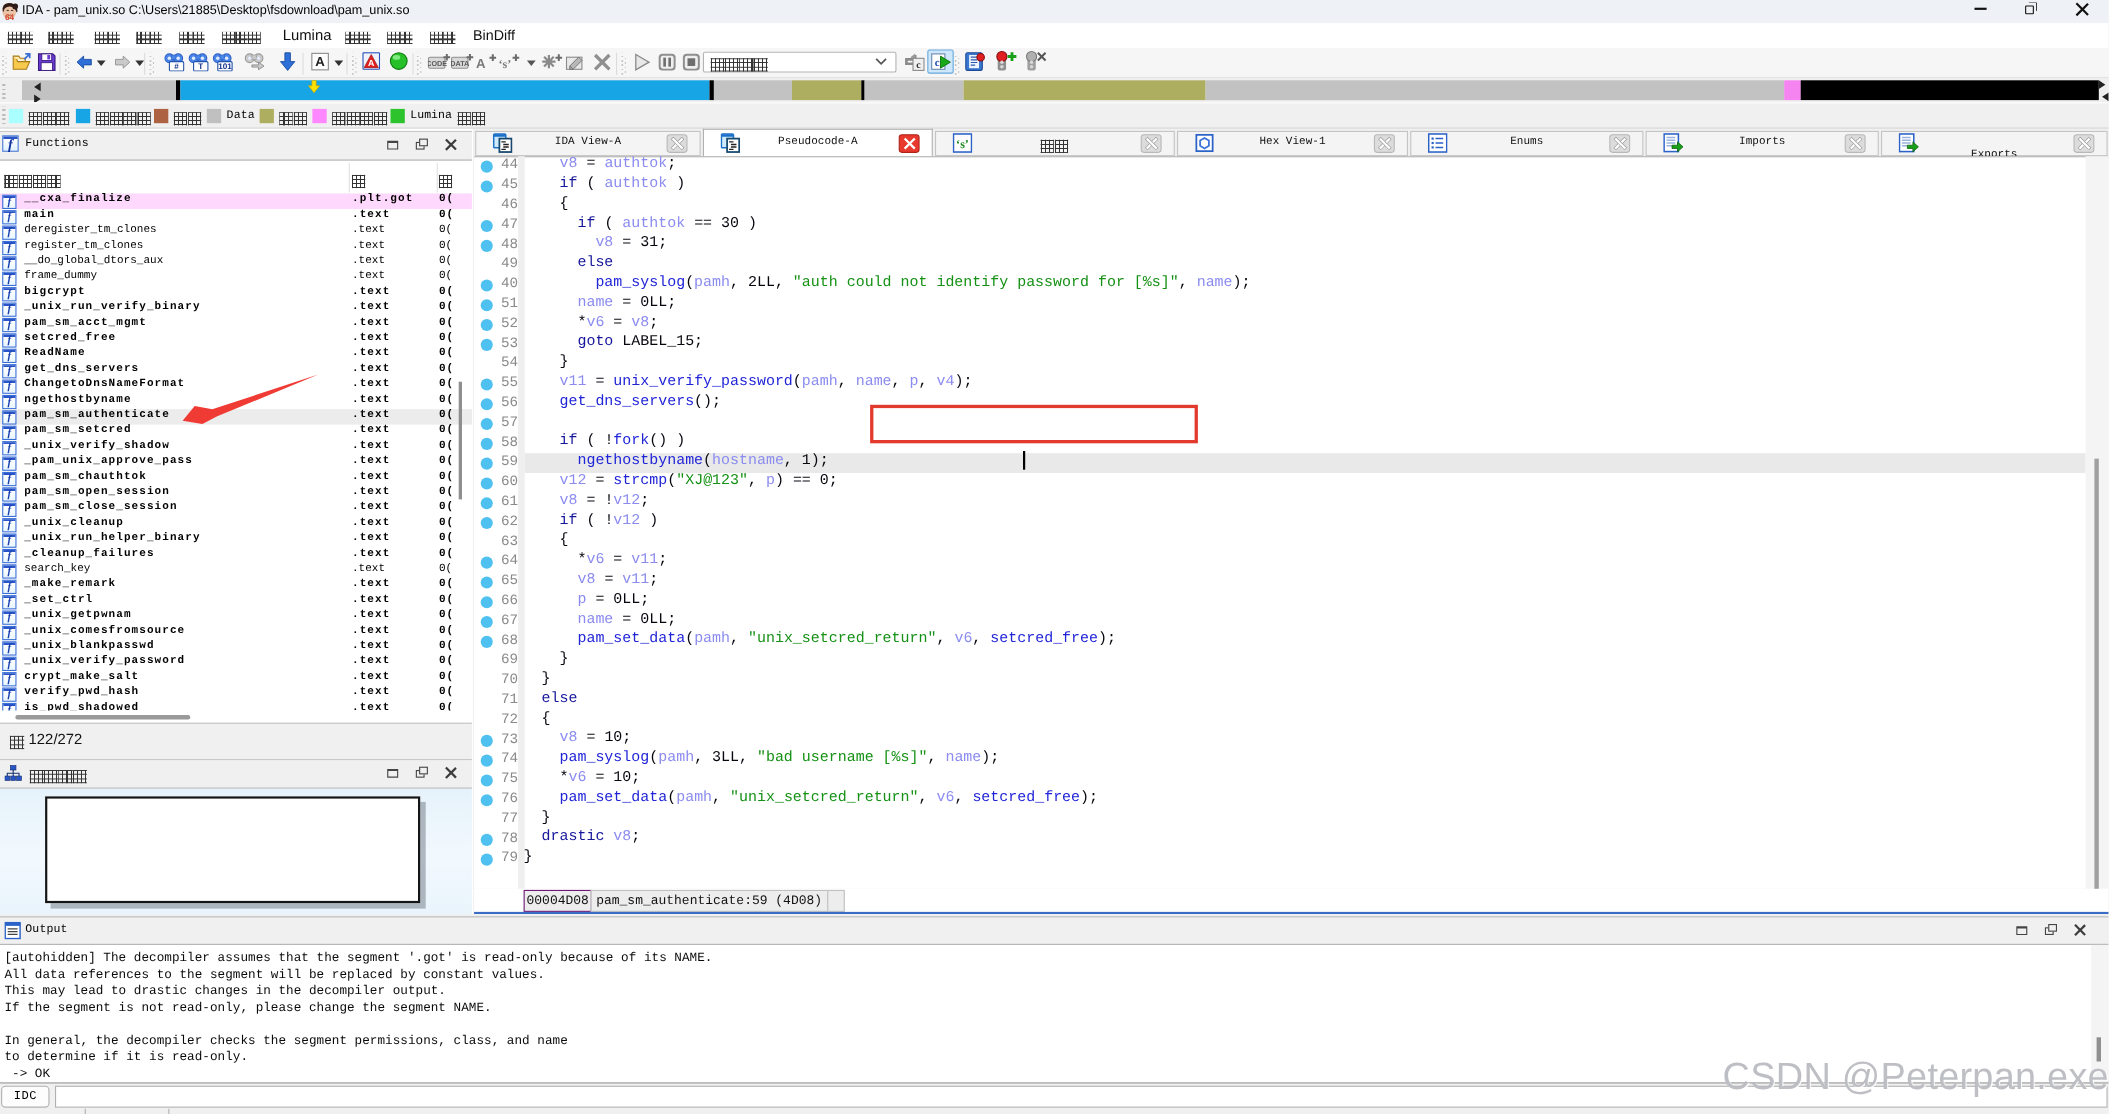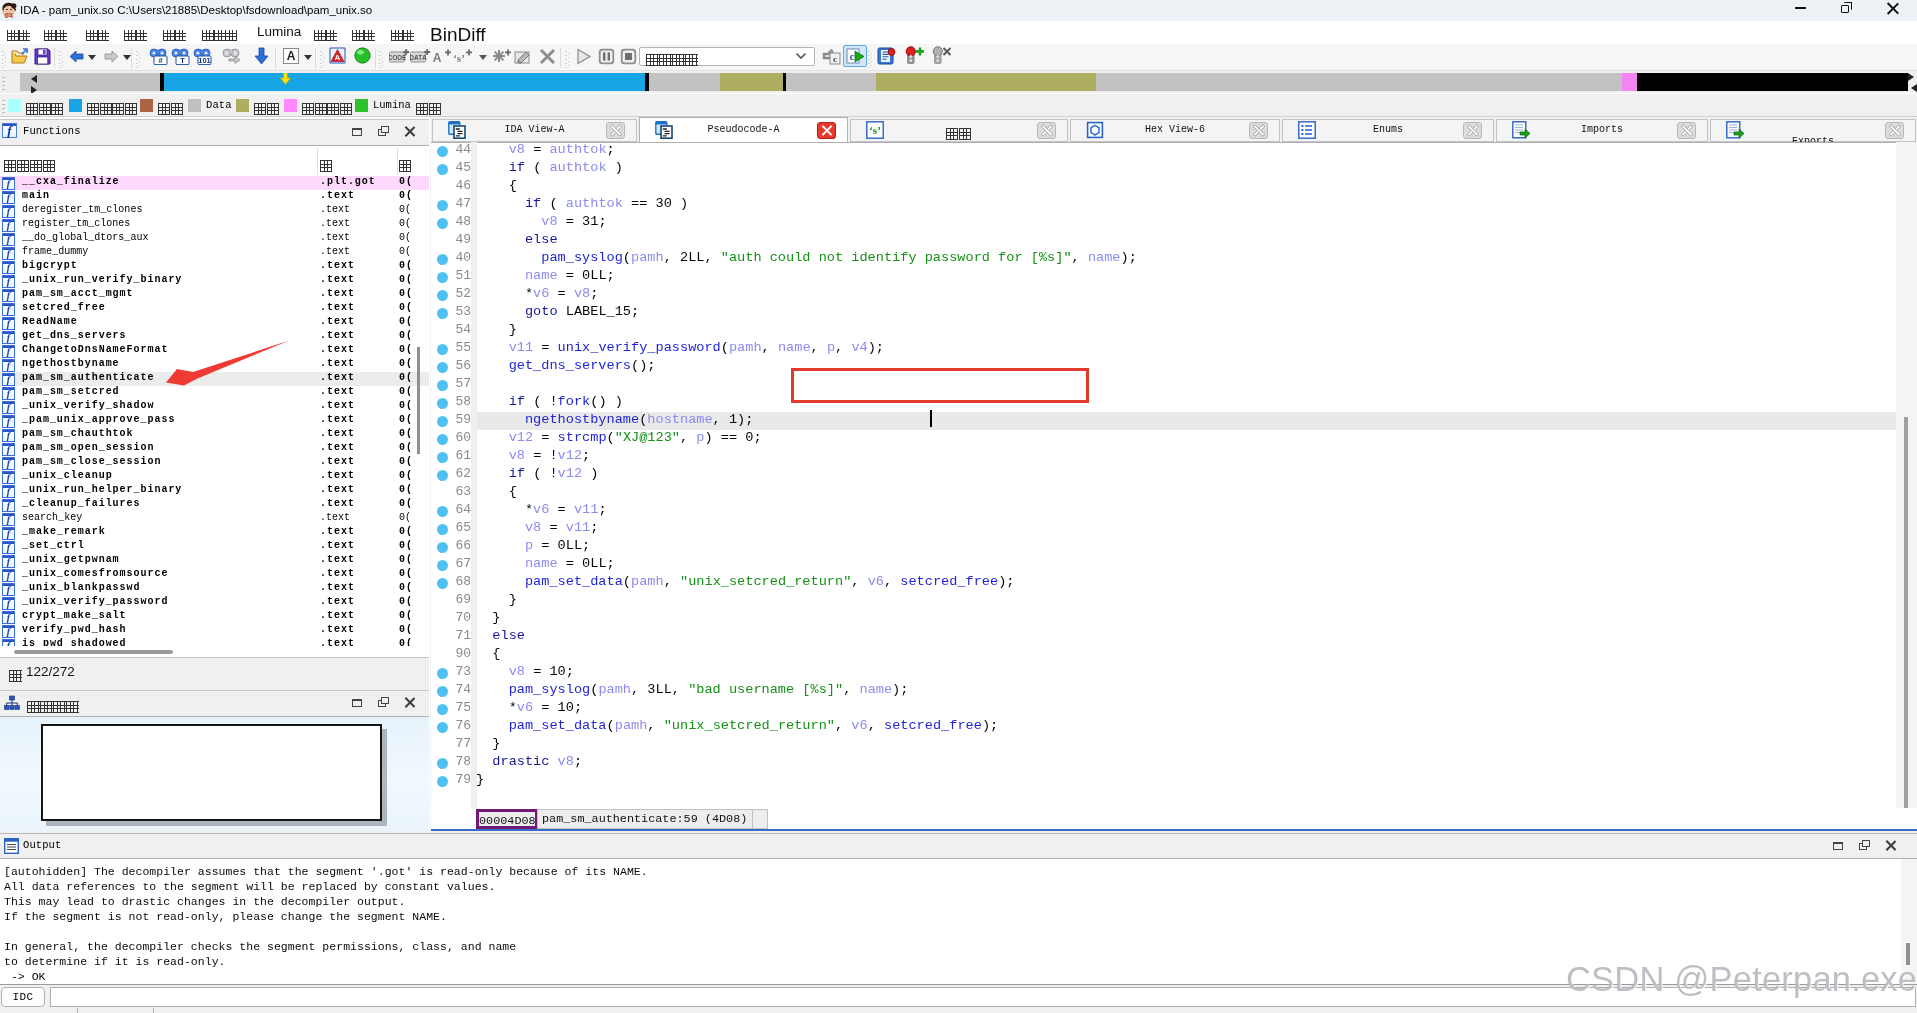--- a/index.html
+++ b/index.html
@@ -51,21 +51,21 @@
 <div class="a" style="left:7px;top:25.5px;"><i class="hz" style="width:11.5px;height:11.5px;margin-right:0px;"></i><i class="hz" style="width:11.5px;height:11.5px;margin-right:0px;"></i></div>
 <div class="a" style="left:44px;top:25.5px;"><i class="hz" style="width:11.5px;height:11.5px;margin-right:0px;"></i><i class="hz" style="width:11.5px;height:11.5px;margin-right:0px;"></i></div>
 <div class="a" style="left:86px;top:25.5px;"><i class="hz" style="width:11.5px;height:11.5px;margin-right:0px;"></i><i class="hz" style="width:11.5px;height:11.5px;margin-right:0px;"></i></div>
 <div class="a" style="left:124px;top:25.5px;"><i class="hz" style="width:11.5px;height:11.5px;margin-right:0px;"></i><i class="hz" style="width:11.5px;height:11.5px;margin-right:0px;"></i></div>
 <div class="a" style="left:163px;top:25.5px;"><i class="hz" style="width:11.5px;height:11.5px;margin-right:0px;"></i><i class="hz" style="width:11.5px;height:11.5px;margin-right:0px;"></i></div>
 <div class="a" style="left:202px;top:25.5px;"><i class="hz" style="width:11.5px;height:11.5px;margin-right:0px;"></i><i class="hz" style="width:11.5px;height:11.5px;margin-right:0px;"></i><i class="hz" style="width:11.5px;height:11.5px;margin-right:0px;"></i></div>
 <div class="a" style="left:257px;top:24px;font-size:13.5px;color:#111;">Lumina</div>
 <div class="a" style="left:314px;top:25.5px;"><i class="hz" style="width:11.5px;height:11.5px;margin-right:0px;"></i><i class="hz" style="width:11.5px;height:11.5px;margin-right:0px;"></i></div>
 <div class="a" style="left:352px;top:25.5px;"><i class="hz" style="width:11.5px;height:11.5px;margin-right:0px;"></i><i class="hz" style="width:11.5px;height:11.5px;margin-right:0px;"></i></div>
 <div class="a" style="left:391px;top:25.5px;"><i class="hz" style="width:11.5px;height:11.5px;margin-right:0px;"></i><i class="hz" style="width:11.5px;height:11.5px;margin-right:0px;"></i></div>
-<div class="a" style="left:430px;top:24px;font-size:19px;color:#111;">BinDiff</div>
+<div class="a" style="left:430px;top:24px;font-size:13px;color:#111;">BinDiff</div>
 <div class="a" style="left:0;top:44px;width:1917px;height:27px;background:#f6f6f6;border-bottom:1px solid #e2e2e2;"></div>
 <div class="hdl" style="left:2px;"></div>
 <div class="hdl" style="left:59px;"></div>
 <div class="hdl" style="left:136px;"></div>
 <div class="hdl" style="left:320px;"></div>
 <div class="hdl" style="left:379px;"></div>
 <div class="hdl" style="left:565px;"></div>
 <div class="hdl" style="left:868px;"></div>
 <div class="sep" style="left:54px;"></div>
 <div class="sep" style="left:131px;"></div>
@@ -548,21 +548,21 @@
 <div class="a" style="left:1041.5px;top:125px;width:10px;height:10px;">
     <i style="position:absolute;left:4.2px;top:-1px;width:2px;height:13px;background:#fff;transform:rotate(45deg);box-shadow:0 0 0 0.6px #9a9a9a;"></i>
     <i style="position:absolute;left:4.2px;top:-1px;width:2px;height:13px;background:#fff;transform:rotate(-45deg);box-shadow:0 0 0 0.6px #9a9a9a;"></i>
   </div>
 <div class="a" style="left:1070px;top:119px;width:210px;height:22.5px;background:#f4f4f4;border:1px solid #c4c4c4;"></div>
 <svg class="a" style="left:1086px;top:121px;" width="18" height="18" viewBox="0 0 18 18">
 <rect x="0.8" y="0.8" width="16.4" height="16.4" fill="#2a62c8"></rect>
 <rect x="2.4" y="2.4" width="13.2" height="13.2" fill="#fff"></rect>
 <path d="M9 4.4 L13 6.8 L13 11.6 L9 14 L5 11.6 L5 6.8 Z" fill="none" stroke="#3a72d8" stroke-width="1.6"></path>
 </svg>
-<div class="a mono" style="left:1144.9px;top:124px;font-size:10px;letter-spacing:0.02px;color:#111;">Hex View-6</div>
+<div class="a mono" style="left:1144.9px;top:124px;font-size:10px;letter-spacing:0.02px;color:#111;">Hex View-1</div>
 <div class="a" style="left:1249px;top:122px;width:19px;height:17px;background:#dcdcdc;border:1px solid #b8b8b8;border-radius:3px;"></div>
 <div class="a" style="left:1253.5px;top:125px;width:10px;height:10px;">
     <i style="position:absolute;left:4.2px;top:-1px;width:2px;height:13px;background:#fff;transform:rotate(45deg);box-shadow:0 0 0 0.6px #9a9a9a;"></i>
     <i style="position:absolute;left:4.2px;top:-1px;width:2px;height:13px;background:#fff;transform:rotate(-45deg);box-shadow:0 0 0 0.6px #9a9a9a;"></i>
   </div>
 <div class="a" style="left:1282px;top:119px;width:212px;height:22.5px;background:#f4f4f4;border:1px solid #c4c4c4;"></div>
 <svg class="a" style="left:1298px;top:121px;" width="18" height="18" viewBox="0 0 18 18">
 <rect x="0.8" y="0.8" width="16.4" height="16.4" fill="#fff" stroke="#2a62c8" stroke-width="1.4"></rect>
 <g fill="#2a62c8">
       <rect x="3.4" y="4" width="2" height="2"></rect>
@@ -736,21 +736,21 @@
   </div>
 <div class="cl" style="top:610px;">
     <span class="lno">70</span>
     <span class="cod">&nbsp;&nbsp;}</span>
   </div>
 <div class="cl" style="top:628px;">
     <span class="lno">71</span>
     <span class="cod">&nbsp;&nbsp;<span class="kw">else</span></span>
   </div>
 <div class="cl" style="top:646px;">
-    <span class="lno">90</span>
+    <span class="lno">72</span>
     <span class="cod">&nbsp;&nbsp;{</span>
   </div>
 <div class="cl" style="top:664px;">
     <i class="dot"></i>
     <span class="lno">73</span>
     <span class="cod">&nbsp;&nbsp;&nbsp;&nbsp;<span class="vr">v8</span>&nbsp;=&nbsp;10;</span>
   </div>
 <div class="cl" style="top:682px;">
     <i class="dot"></i>
     <span class="lno">74</span>
@@ -778,21 +778,21 @@
 <div class="cl" style="top:772px;">
     <i class="dot"></i>
     <span class="lno">79</span>
     <span class="cod">}</span>
   </div>
 <div class="a" style="left:791px;top:368px;width:298px;height:34.5px;border:3px solid #e23a2d;background:rgba(0,0,0,0);"></div>
 <div class="a" style="left:930px;top:409.5px;width:2px;height:17px;background:#000;"></div>
 <div class="a" style="left:1896px;top:142px;width:21px;height:666px;background:#f4f4f4;"></div>
 <div class="a" style="left:1904px;top:417px;width:4px;height:409px;background:#a0a0a0;"></div>
 <div class="a" style="left:431px;top:808px;width:1486px;height:21px;background:#fff;"></div>
-<div class="a mono" style="left:476px;top:808.5px;width:62px;height:20px;background:#ededed;border:3px solid #701a75;font-size:11.8px;line-height:19px;text-align:center;color:#111;">00004D08</div>
+<div class="a mono" style="left:476px;top:808.5px;width:62px;height:20px;background:#ededed;border:1px solid #701a75;font-size:11.8px;line-height:19px;text-align:center;color:#111;">00004D08</div>
 <div class="a mono" style="left:537px;top:808.5px;width:216px;height:20px;background:#ededed;border:1px solid #c0c0c0;font-size:11.8px;line-height:19px;color:#111;padding-left:4px;">pam_sm_authenticate:59 (4D08)</div>
 <div class="a" style="left:752px;top:808.5px;width:16px;height:20px;background:#ededed;border:1px solid #c0c0c0;"></div>
 <div class="a" style="left:431px;top:829px;width:1486px;height:2px;background:#3a6cc6;"></div>
 <svg class="a" style="left:160px;top:335px;" width="135" height="55" viewBox="0 0 135 55">
 <path d="M129.3 5.5 L33 37 L17 34 L6 47.5 L24 50.5 L37.5 43.5 Z" fill="#ef3b33"></path>
 </svg>
 <div class="a" style="left:0;top:831px;width:1917px;height:2px;background:#f0f0f0;"></div>
 <div class="a" style="left:0;top:833px;width:1917px;height:25px;background:#f0f0f0;border-top:1px solid #b8b8b8;"></div>
 <svg class="a" style="left:4px;top:838px;" width="15" height="16" viewBox="0 0 15 16">
 <rect x="0.7" y="0.7" width="13.6" height="14.6" fill="#fff" stroke="#2a62c8" stroke-width="1.4"></rect>

